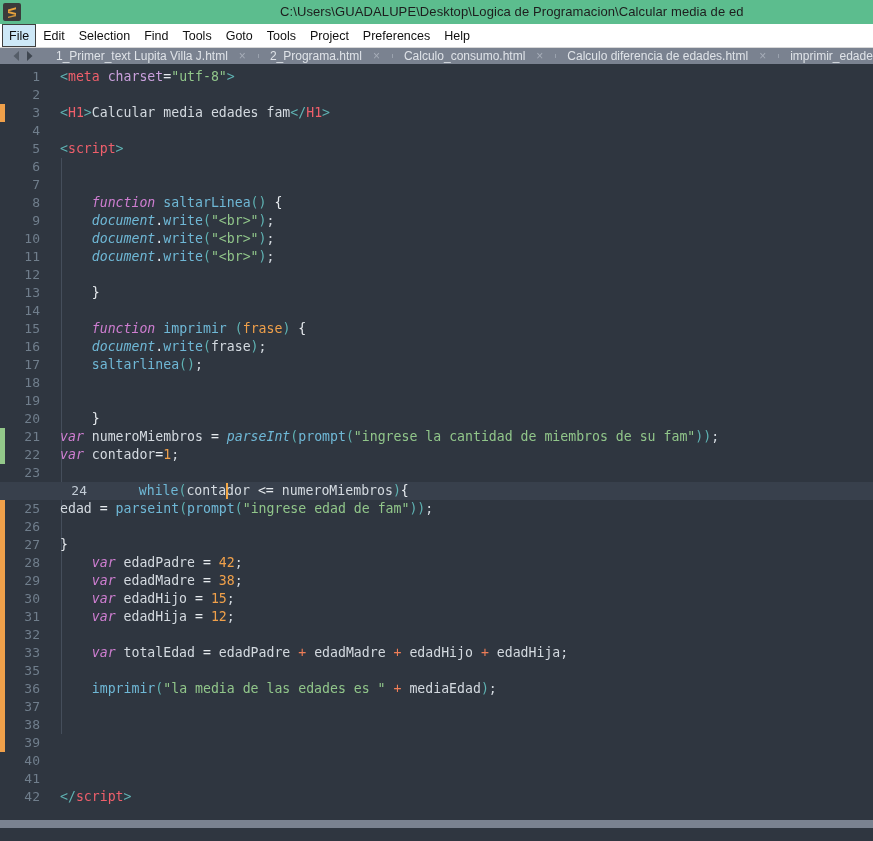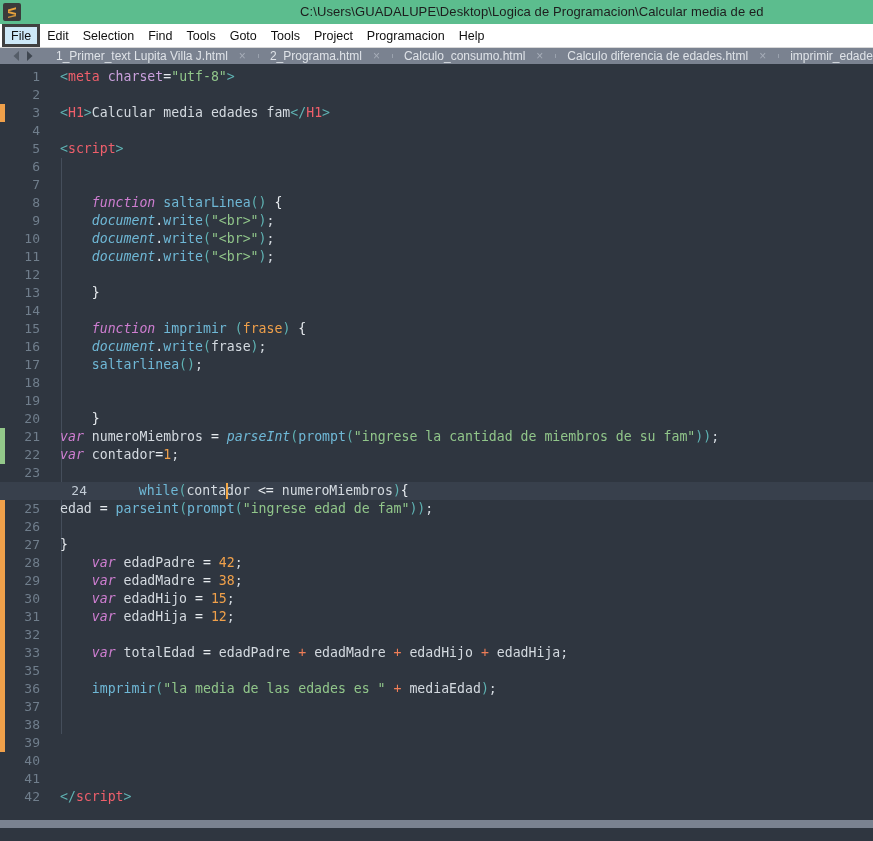--- a/index.html
+++ b/index.html
@@ -39,21 +39,20 @@
   #title-text {
     position: absolute;
     left: 280px;
     top: 0;
     height: 24px;
     line-height: 24px;
     font-size: 13px;
     color: #1d1d1d;
     white-space: nowrap;
     letter-spacing: 0.1px;
-    margin-left: 20px;
   }
 
   
   #menubar {
     height: 23px;
     background: #ffffff;
     display: flex;
     align-items: stretch;
     border-bottom: 1px solid #d8d8d8;
     padding-left: 2px;
@@ -62,21 +61,21 @@
     font-size: 12.5px;
     color: #101010;
     padding: 12px 7px;
     display: flex;
     align-items: center;
     white-space: nowrap;
     cursor: default;
   }
   .menu-item.active {
     background: #cde8f7;
-    border: 3px solid #404040;
+    border: 1px solid #404040;
     padding: 0 6px;
   }
 
   
   #tabbar {
     height: 16px;
     background: #7a8290;
     display: flex;
     align-items: stretch;
     overflow: hidden;
@@ -226,21 +225,21 @@
 
 <div id="menubar">
     <div class="menu-item active">File</div>
     <div class="menu-item">Edit</div>
     <div class="menu-item">Selection</div>
     <div class="menu-item">Find</div>
     <div class="menu-item">Tools</div>
     <div class="menu-item">Goto</div>
     <div class="menu-item">Tools</div>
     <div class="menu-item">Project</div>
-    <div class="menu-item">Programacion</div>
+    <div class="menu-item">Preferences</div>
     <div class="menu-item">Help</div>
   </div>
 
 <div id="tabbar">
   <div id="tab-nav">
     <svg class="arrow" width="10" height="12" viewBox="0 0 10 12">
         <path d="M8 1 L2.5 6 L8 11 Z" fill="#555d68"></path>
       </svg>
     <svg class="arrow" width="10" height="12" viewBox="0 0 10 12">
         <path d="M2 1 L7.5 6 L2 11 Z" fill="#3f4650"></path>

